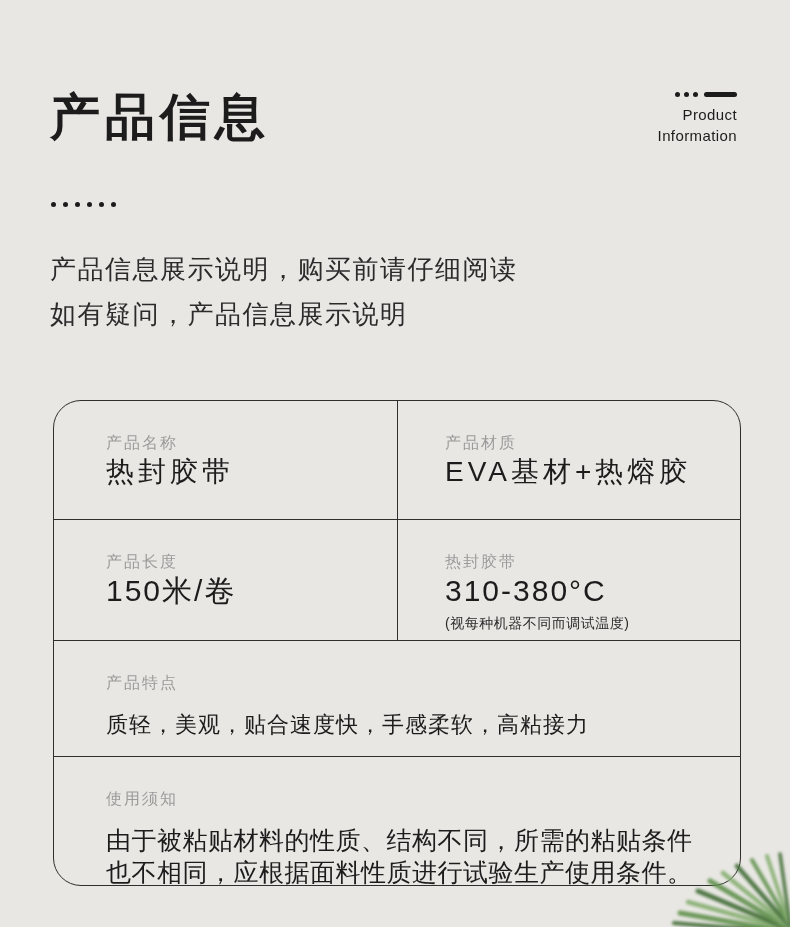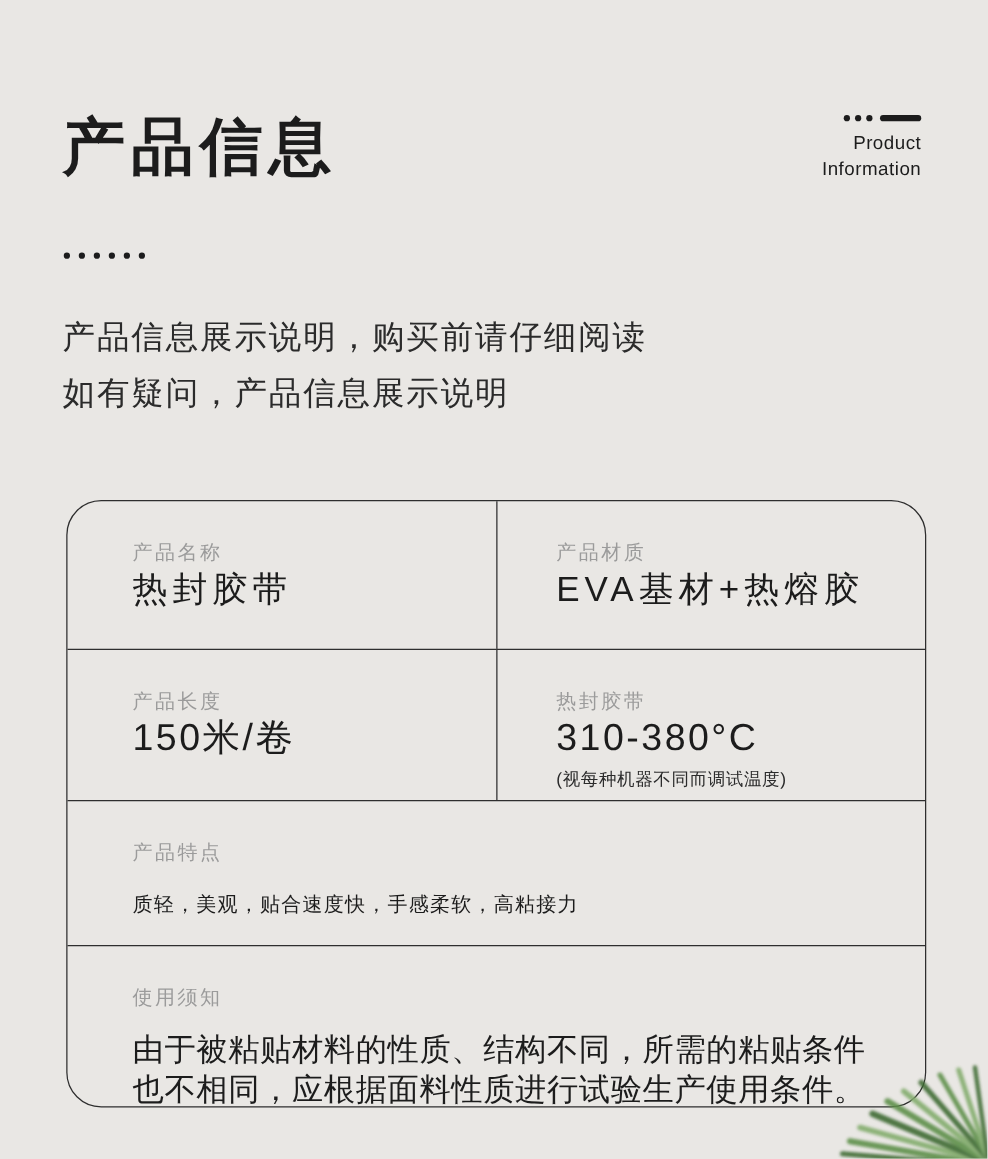--- a/index.html
+++ b/index.html
@@ -71,21 +71,21 @@
   }
   .spec-value{
     display:block;font-size:28px;color:var(--ink);
     letter-spacing:4px;line-height:34px;
   }
   .spec-value.lg{font-size:30px;letter-spacing:2px;}
   .spec-note{
     display:block;margin-top:3px;font-size:14px;color:var(--text);
     letter-spacing:.5px;line-height:24px;
   }
-  .spec-value.feature{font-size:16px;letter-spacing:1px;margin-top:15px;line-height:30px;}
+  .spec-value.feature{font-size:22px;letter-spacing:1px;margin-top:15px;line-height:30px;}
   .spec-value.usage{font-size:25px;letter-spacing:.5px;margin-top:13px;line-height:32px;}
 
   
   .leaf{position:absolute;right:0;bottom:0;pointer-events:none;}
   .blade-dark{stroke:var(--leaf-green-dark);}
   .blade-mid{stroke:var(--leaf-green-mid);}
   .blade-light{stroke:var(--leaf-green-light);}
 </style>
 </head>
 <body>

